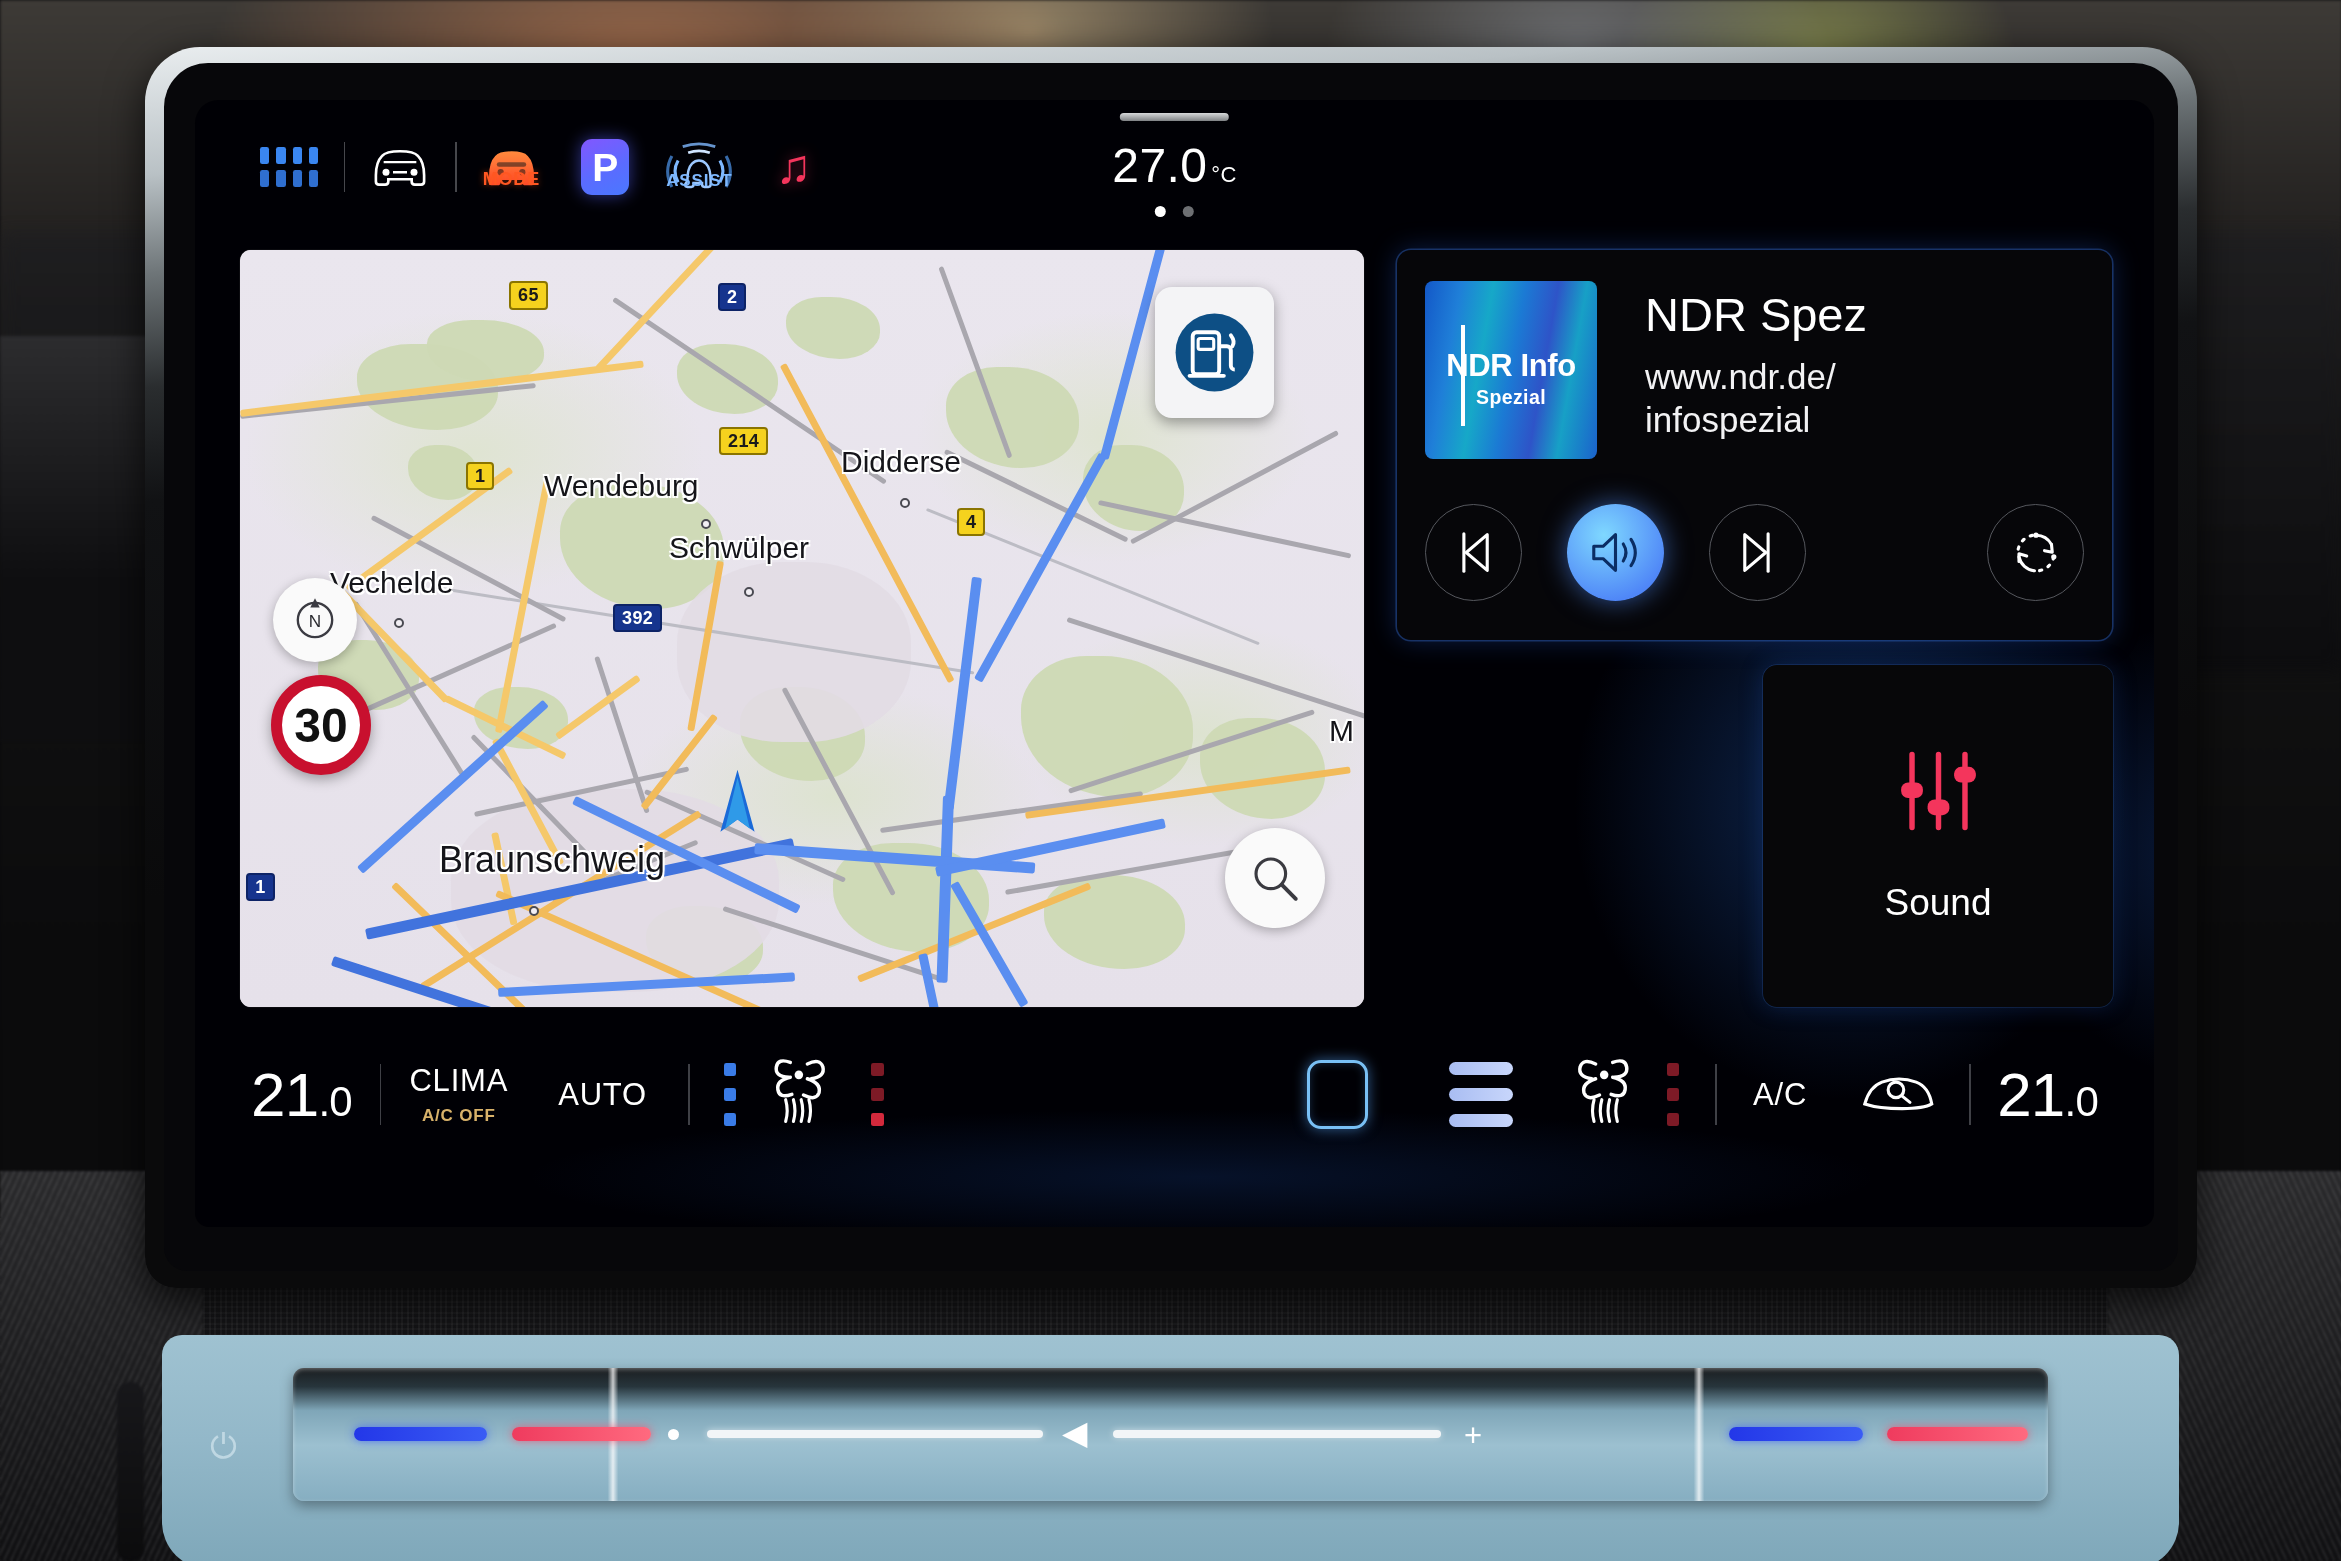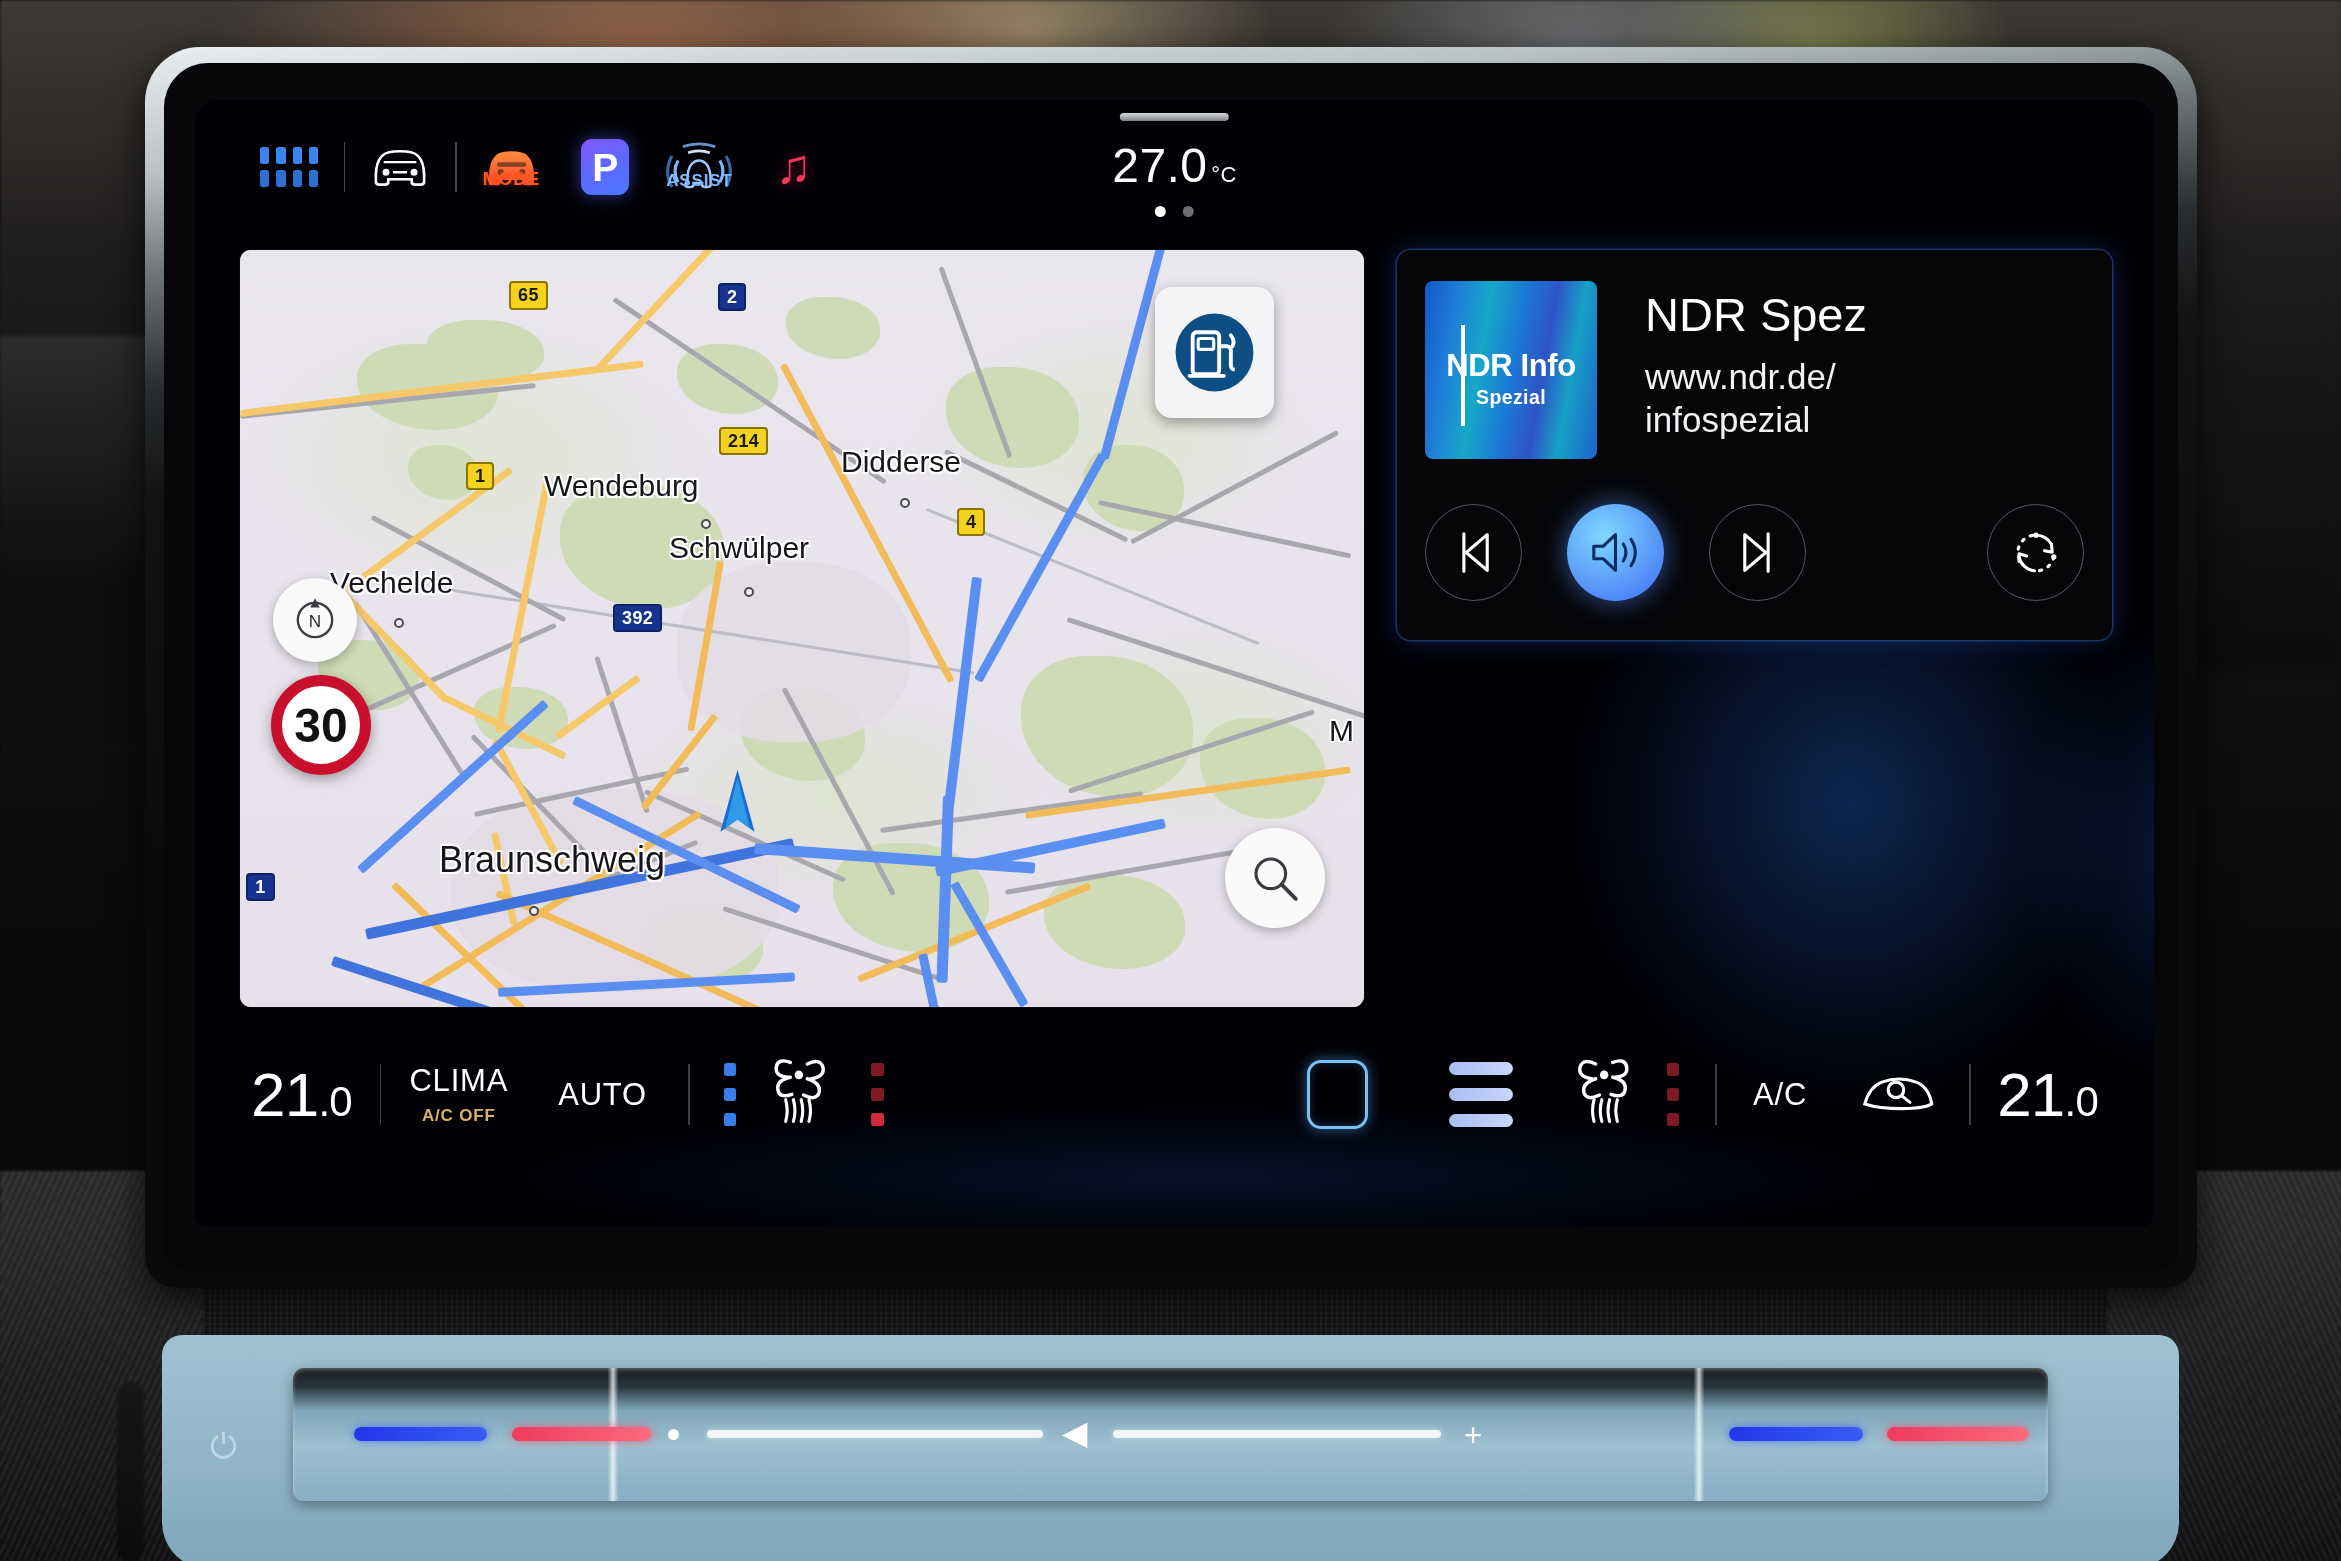--- a/index.html
+++ b/index.html
@@ -569,20 +569,31 @@
           <path d="M9 42 l0 -10 l10 3" fill="none" stroke="#fff" stroke-width="4" stroke-linecap="round" stroke-linejoin="round"></path>
           <path d="M8 26 a23 23 0 0 1 20 -18" fill="none" stroke="#fff" stroke-width="4" stroke-linecap="round" stroke-dasharray="3 9"></path>
           <circle cx="31" cy="8" r="3.4" fill="#fff"></circle>
           <circle cx="54" cy="36" r="3.4" fill="#fff"></circle>
         </svg>
       </div>
     </div>
   </div>
 
 
+  <div class="tile" id="tile-sound">
+    <div>
+      <svg width="81" height="86" viewBox="0 0 104 110">
+        <path d="M18 8 v94 M52 8 v94 M86 8 v94" stroke="#f4355c" stroke-width="7" stroke-linecap="round"></path>
+        <rect x="4" y="44" width="28" height="20" rx="9" fill="#f4355c"></rect>
+        <rect x="38" y="66" width="28" height="20" rx="9" fill="#f4355c"></rect>
+        <rect x="72" y="24" width="28" height="20" rx="9" fill="#f4355c"></rect>
+      </svg>
+    </div>
+    <div class="tile-label">Sound</div>
+  </div>
 
   <div id="climate">
     <div class="cl-row">
 
       <div style="width:56px;"></div>
       <div class="cl-temp">
         <span>21</span><span class="dec">.0</span>
       </div>
 
       <div style="width:28px;"></div>

